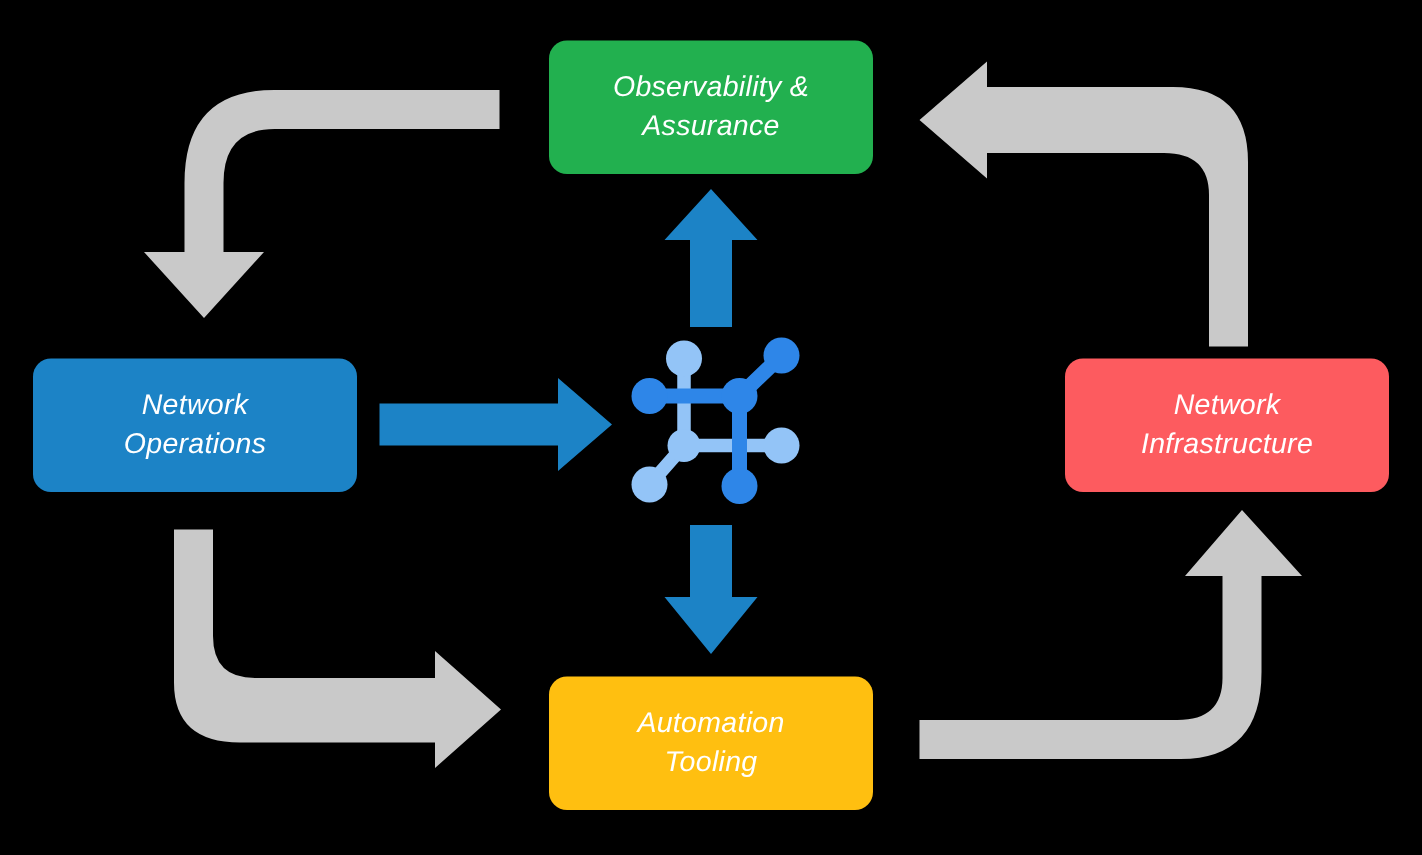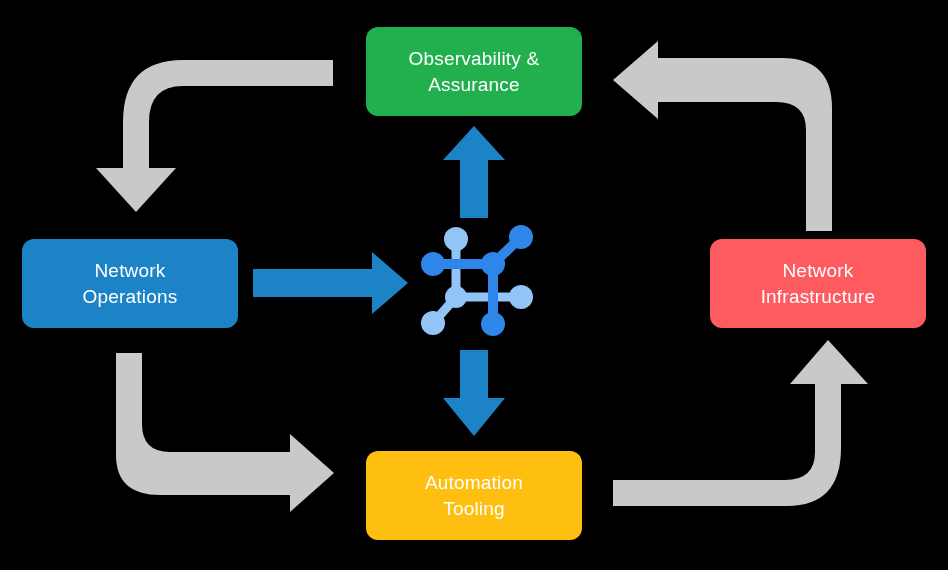--- a/index.html
+++ b/index.html
@@ -22,20 +22,21 @@
     align-items: center;
     justify-content: center;
     text-align: center;
     color: #ffffff;
     font-size: 19px;
     line-height: 1.35;
     font-weight: 400;
     letter-spacing: 0.2px;
     box-sizing: border-box;
     padding: 4px 10px;
+    font-style: italic;
   }
   #box-observability {
     left: 366px; top: 27px; width: 216px; height: 89px;
     background: #22B04F;
   }
   #box-network-operations {
     left: 22px; top: 239px; width: 216px; height: 89px;
     background: #1C83C6;
   }
   #box-network-infrastructure {

